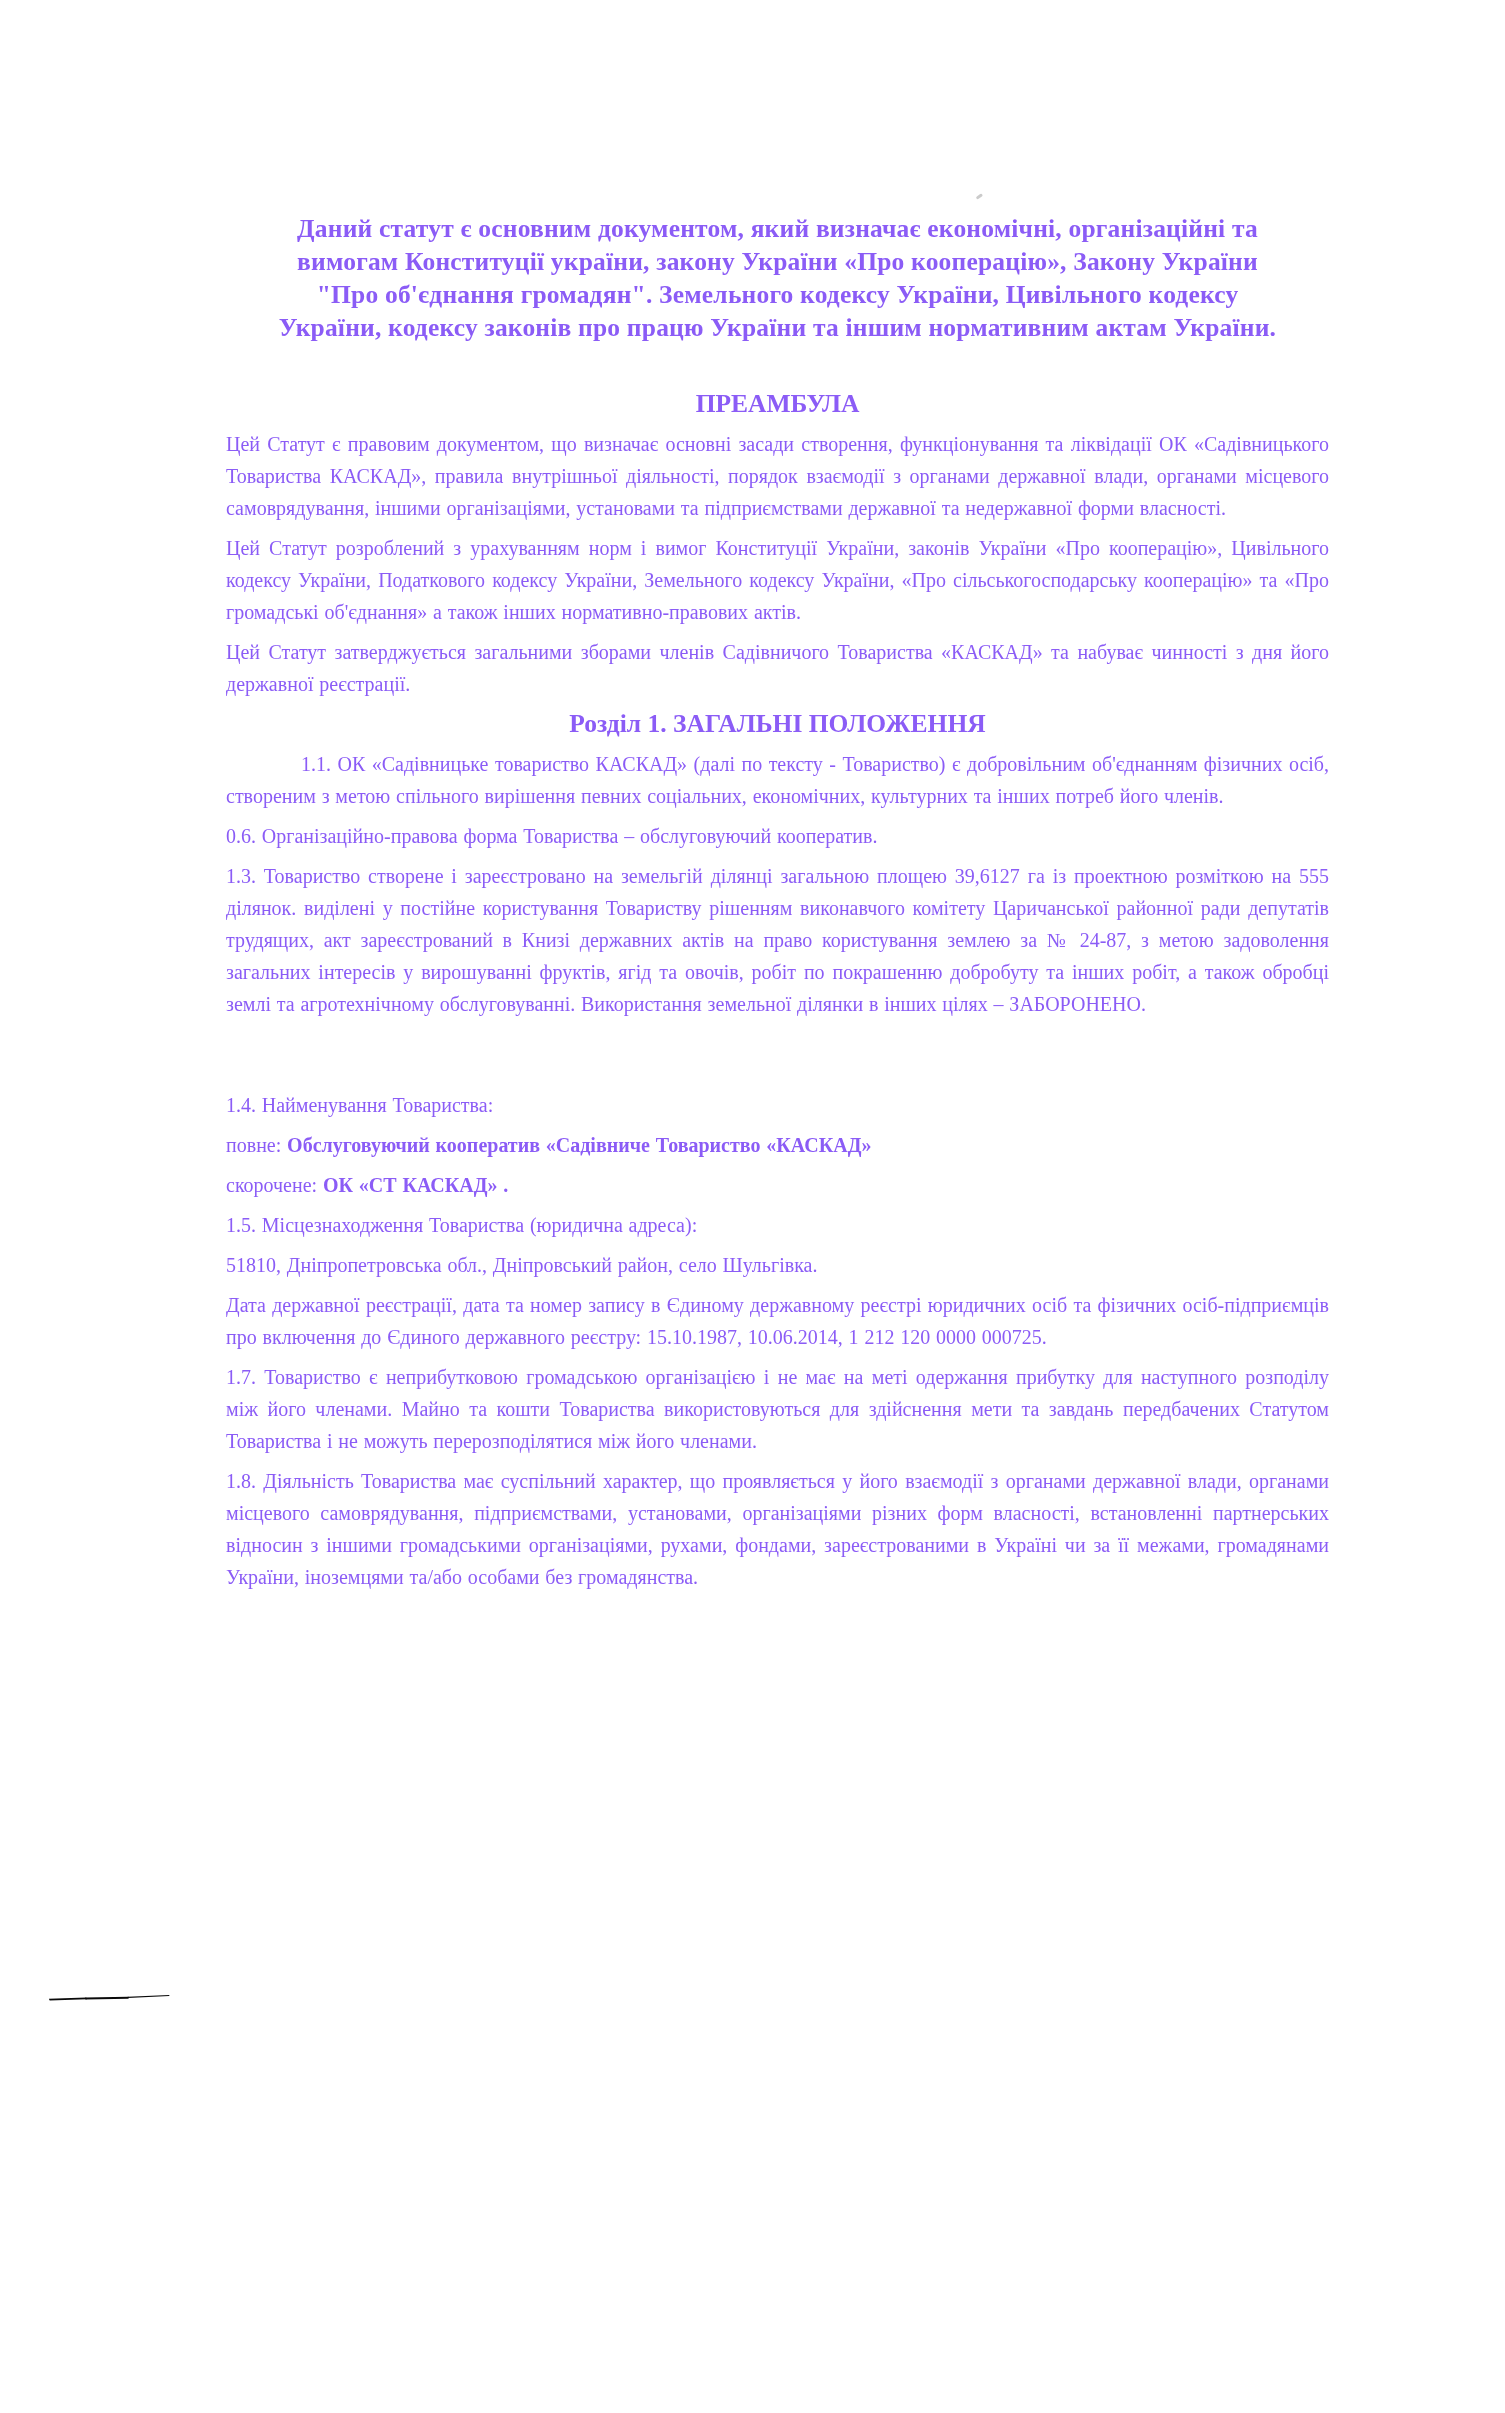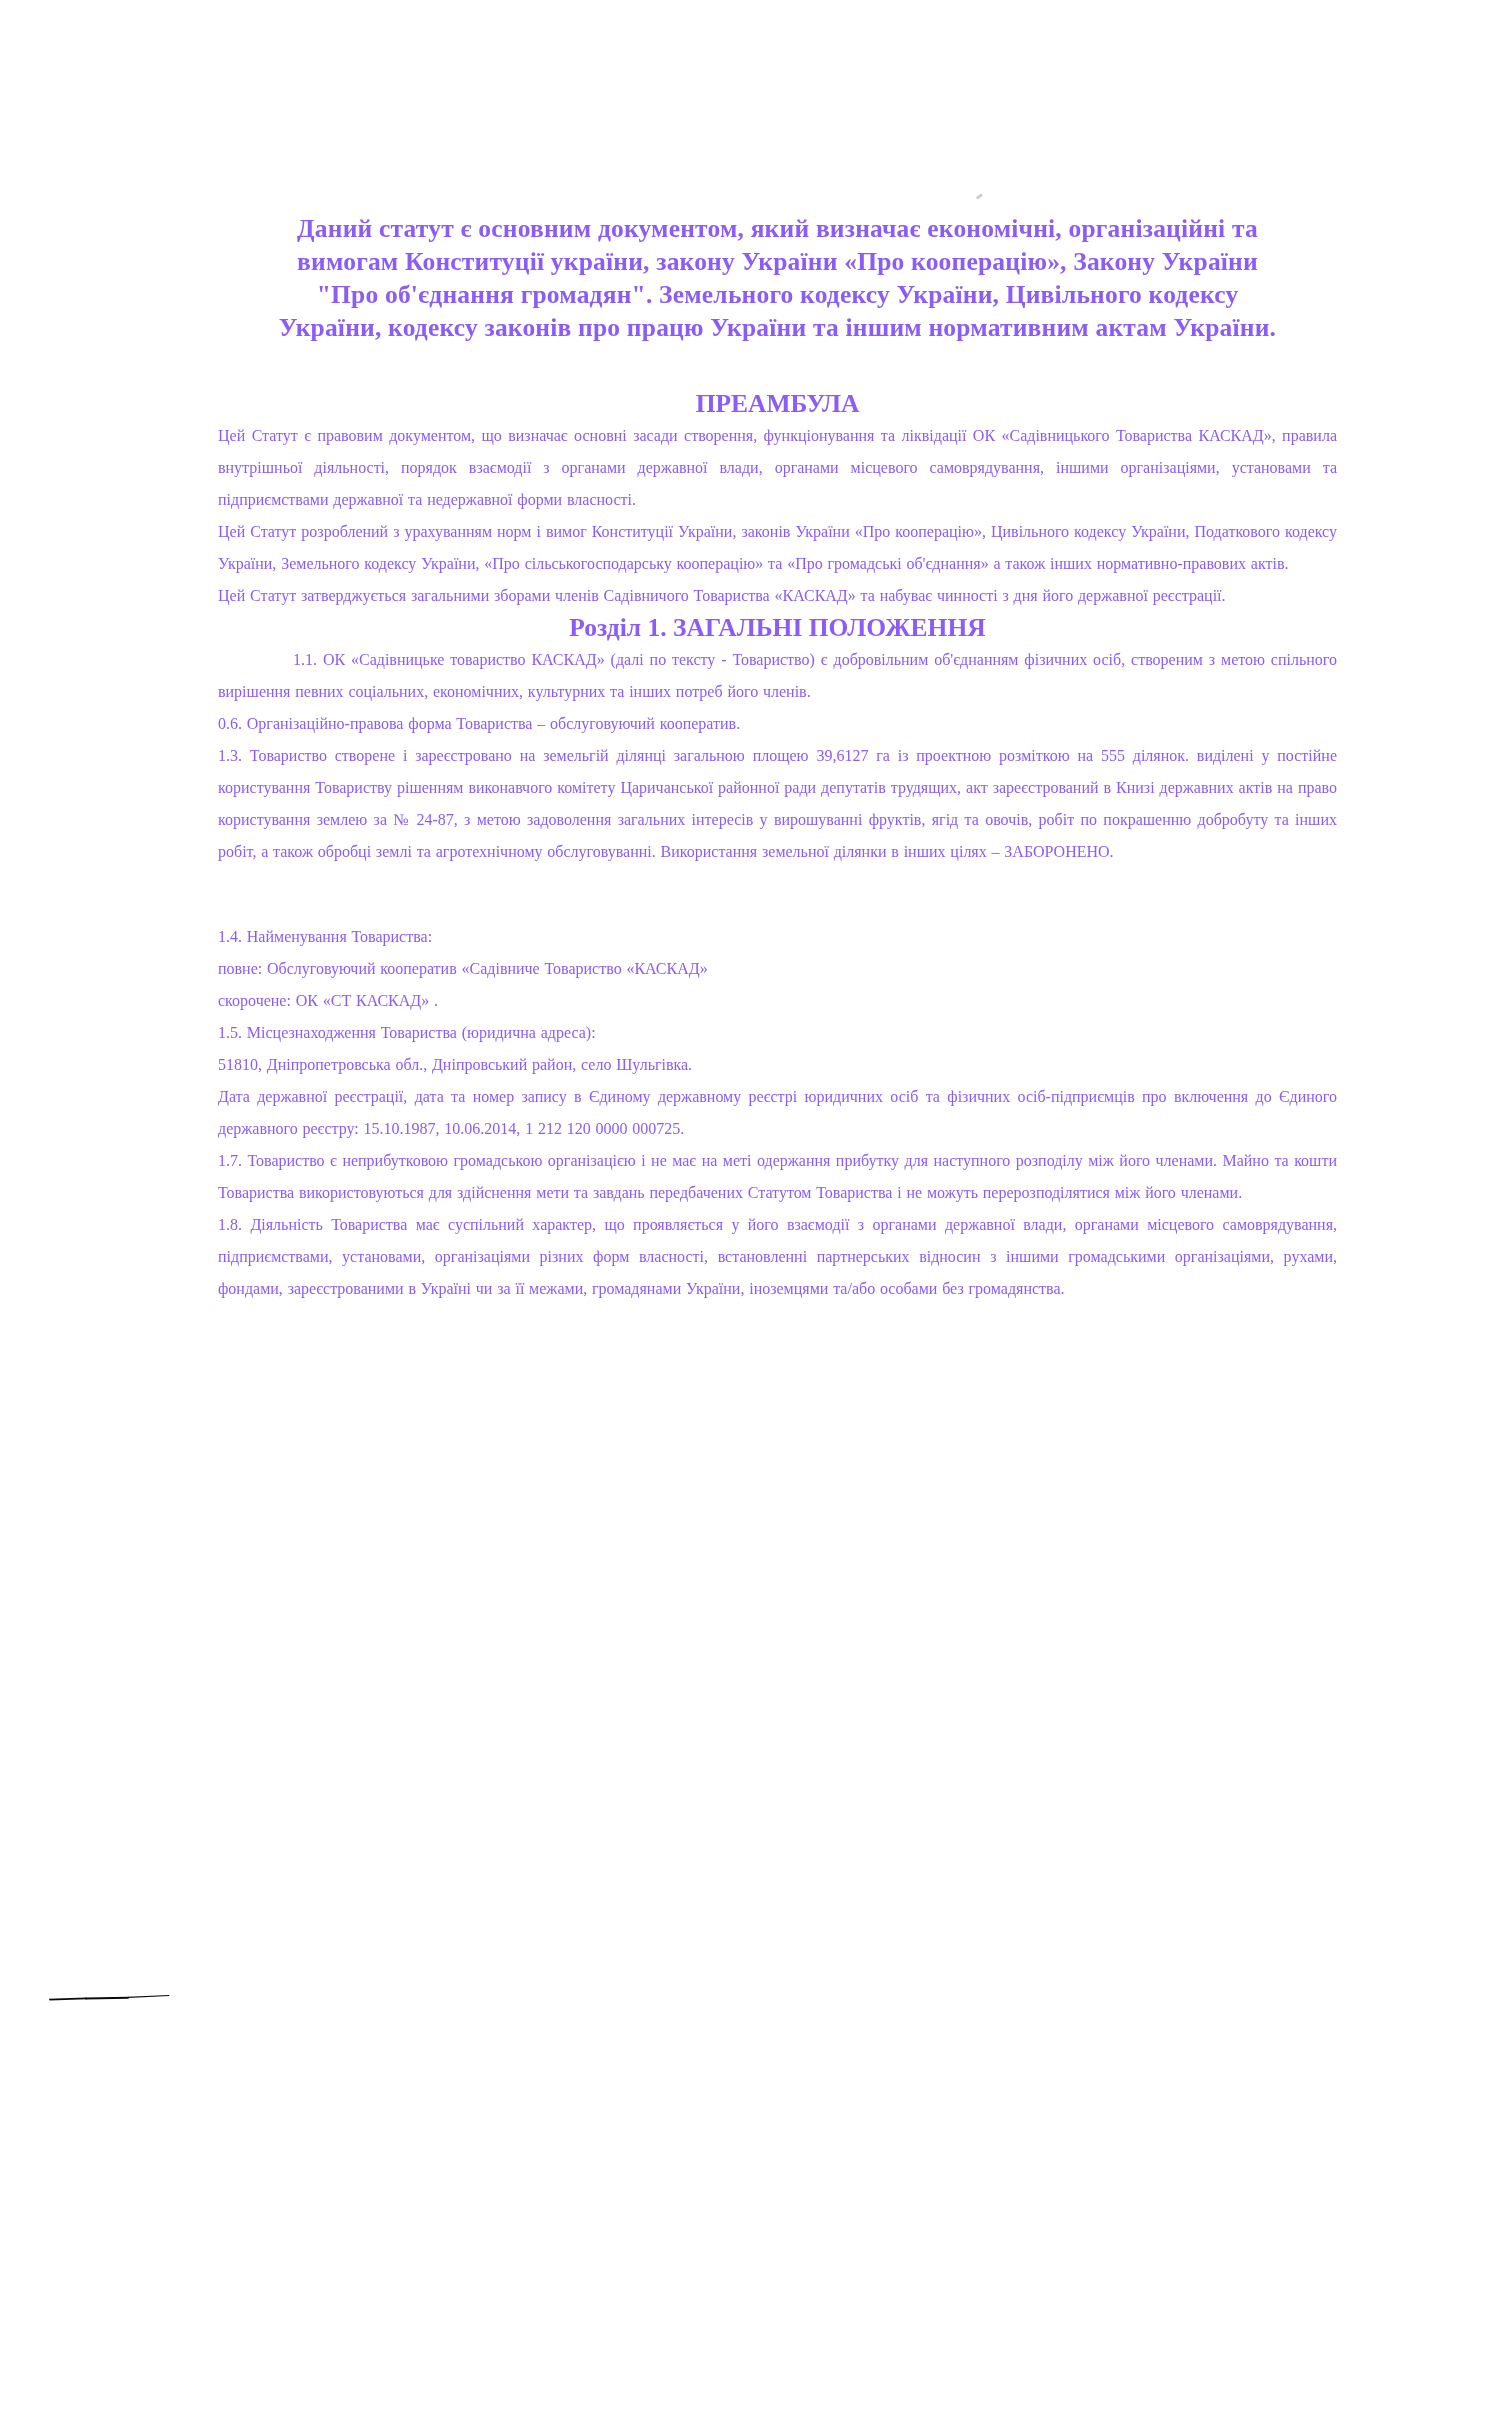--- a/index.html
+++ b/index.html
@@ -34,30 +34,30 @@
     margin: 0;
     font-size: 25.5px;
     line-height: 32px;
     font-weight: 700;
     text-align: center;
   }
   .preamble-title {
     margin-top: 44px;
   }
   p.body {
-    margin: 0;
-    font-size: 16px;
+    margin: 8px;
+    font-size: 20px;
     line-height: 32px;
     text-align: justify;
     word-spacing: 0.8px;
   }
   p.noj { text-align: left; }
   .indent-first { text-indent: 75px; }
   .spacer-lg { height: 53px; }
-  .bold-inline { font-weight: 400; }
+  .bold-inline { font-weight: 700; }
   .pen-mark {
     position: absolute;
     left: 48px;
     top: 1992px;
     width: 123px;
     height: 10.2px;
   }
   .scan-artifact {
     position: absolute;
     left: 976px;

